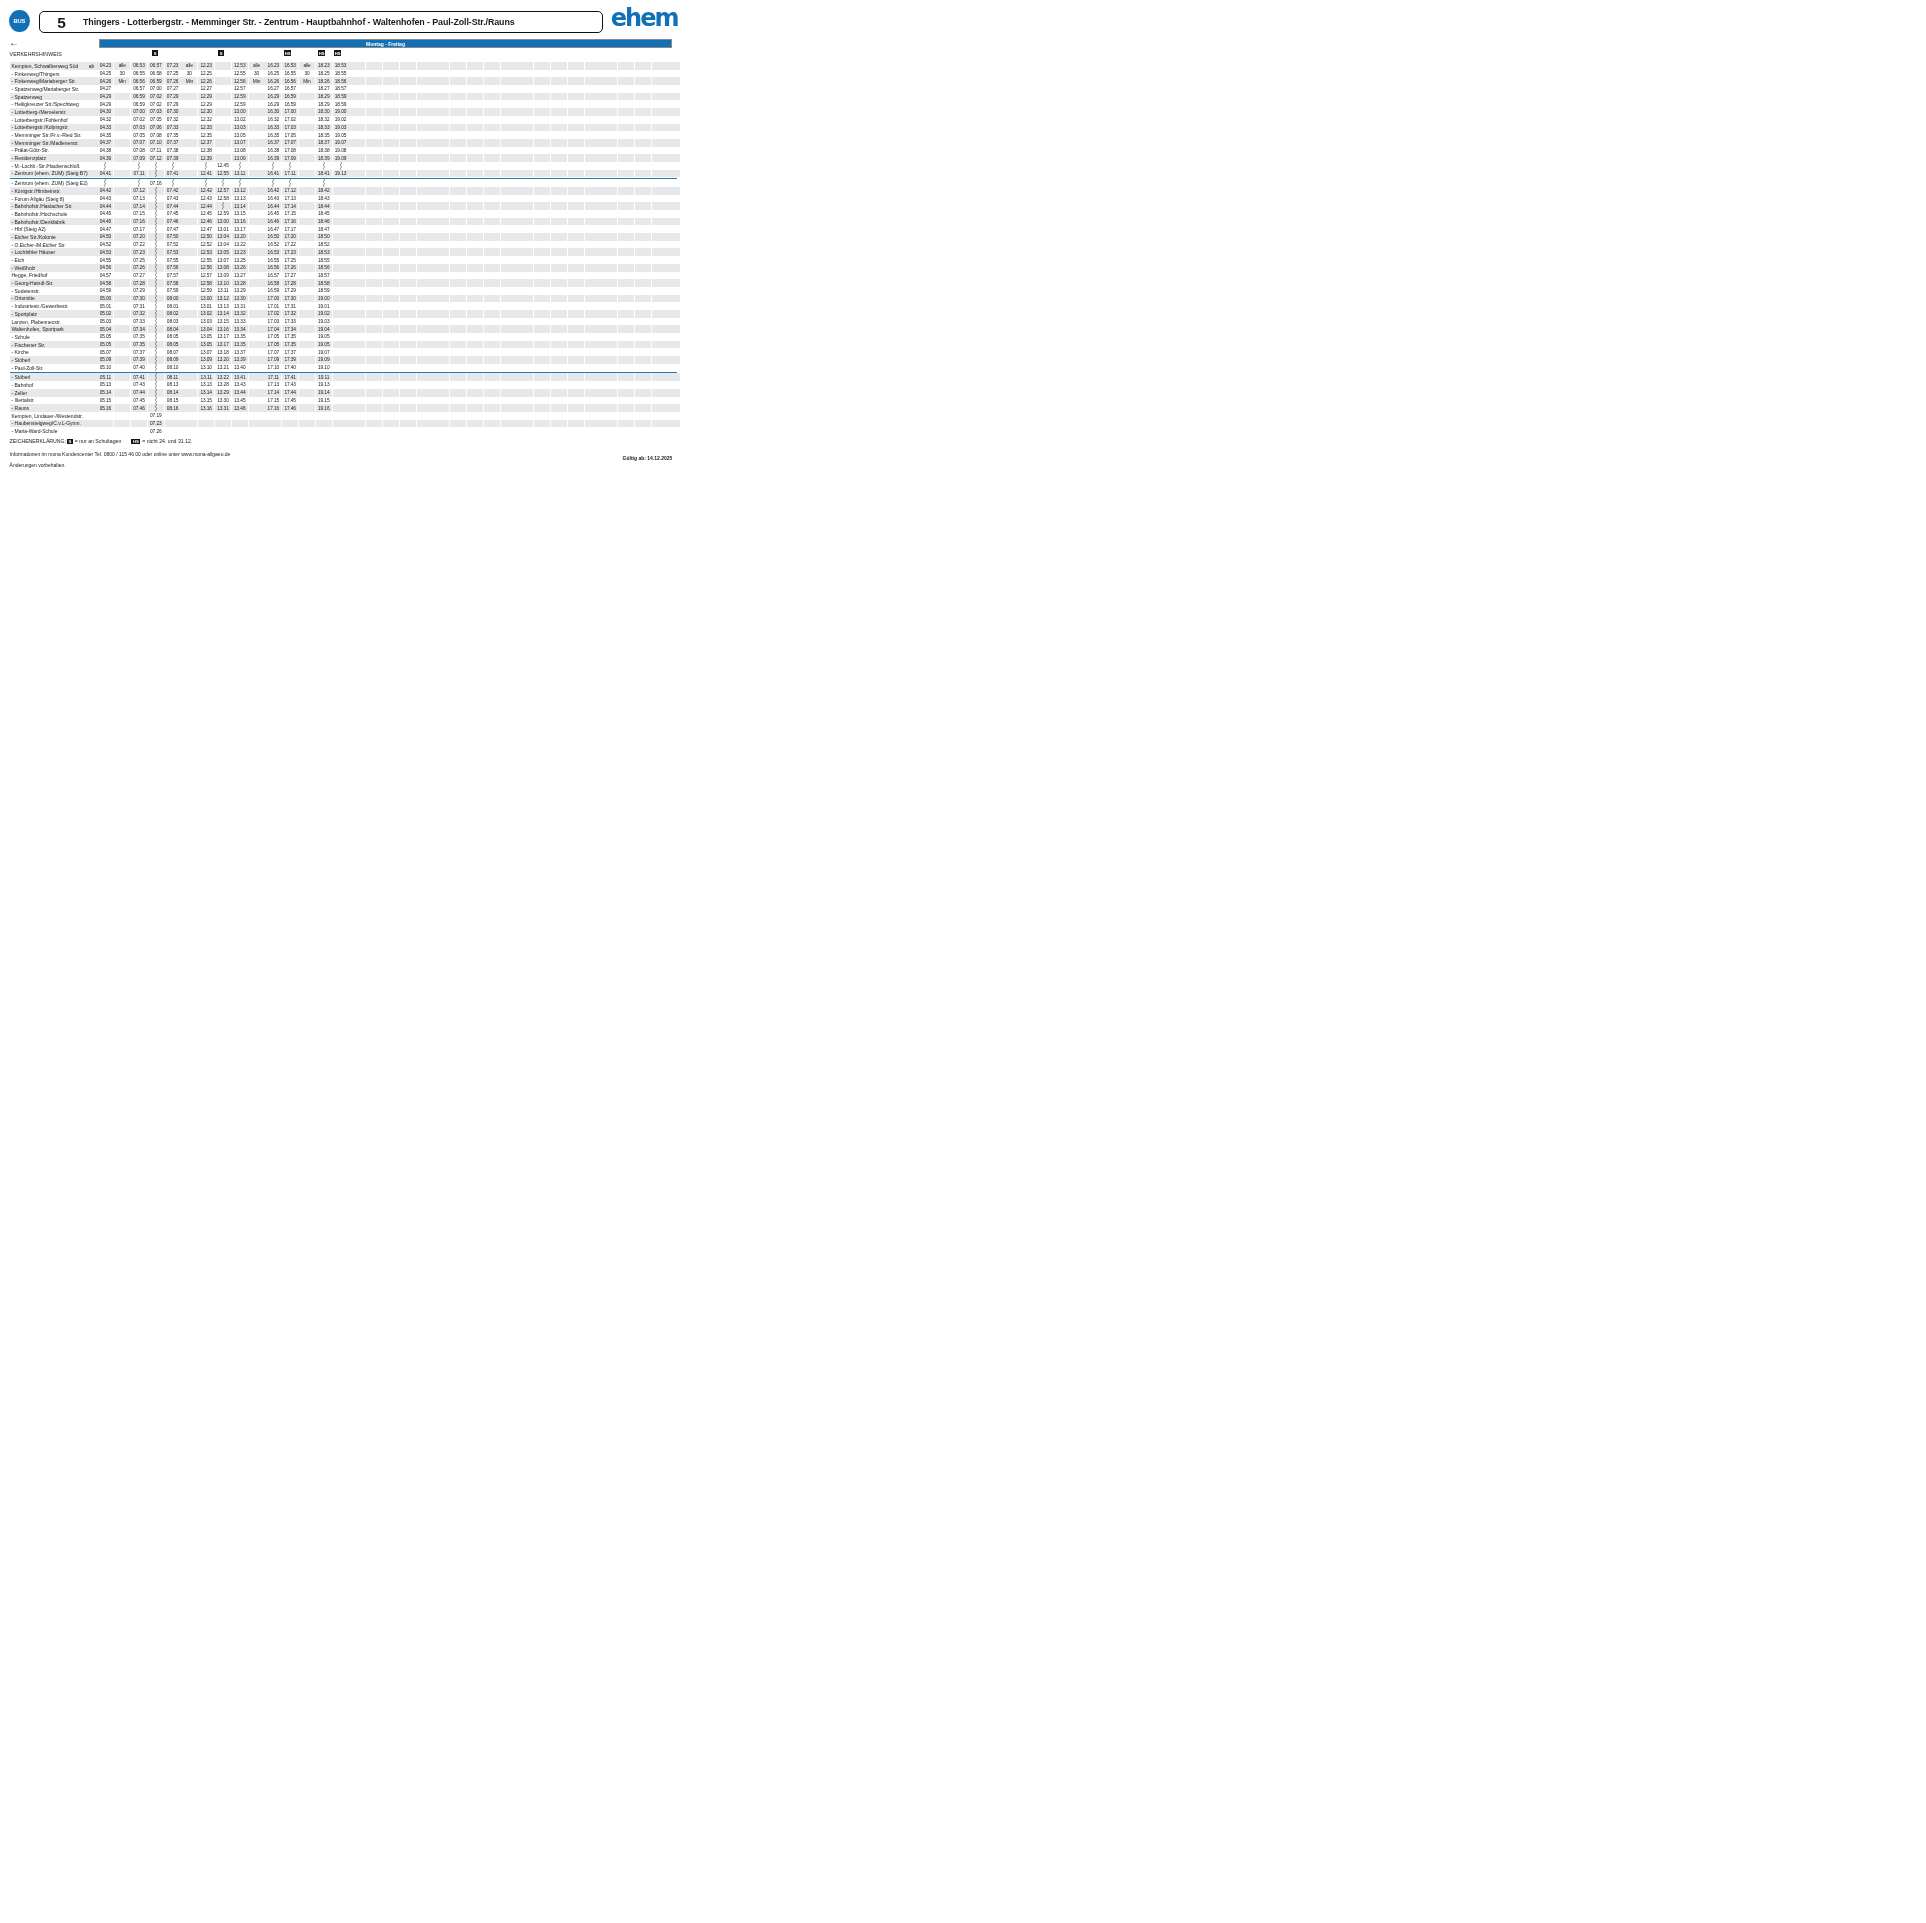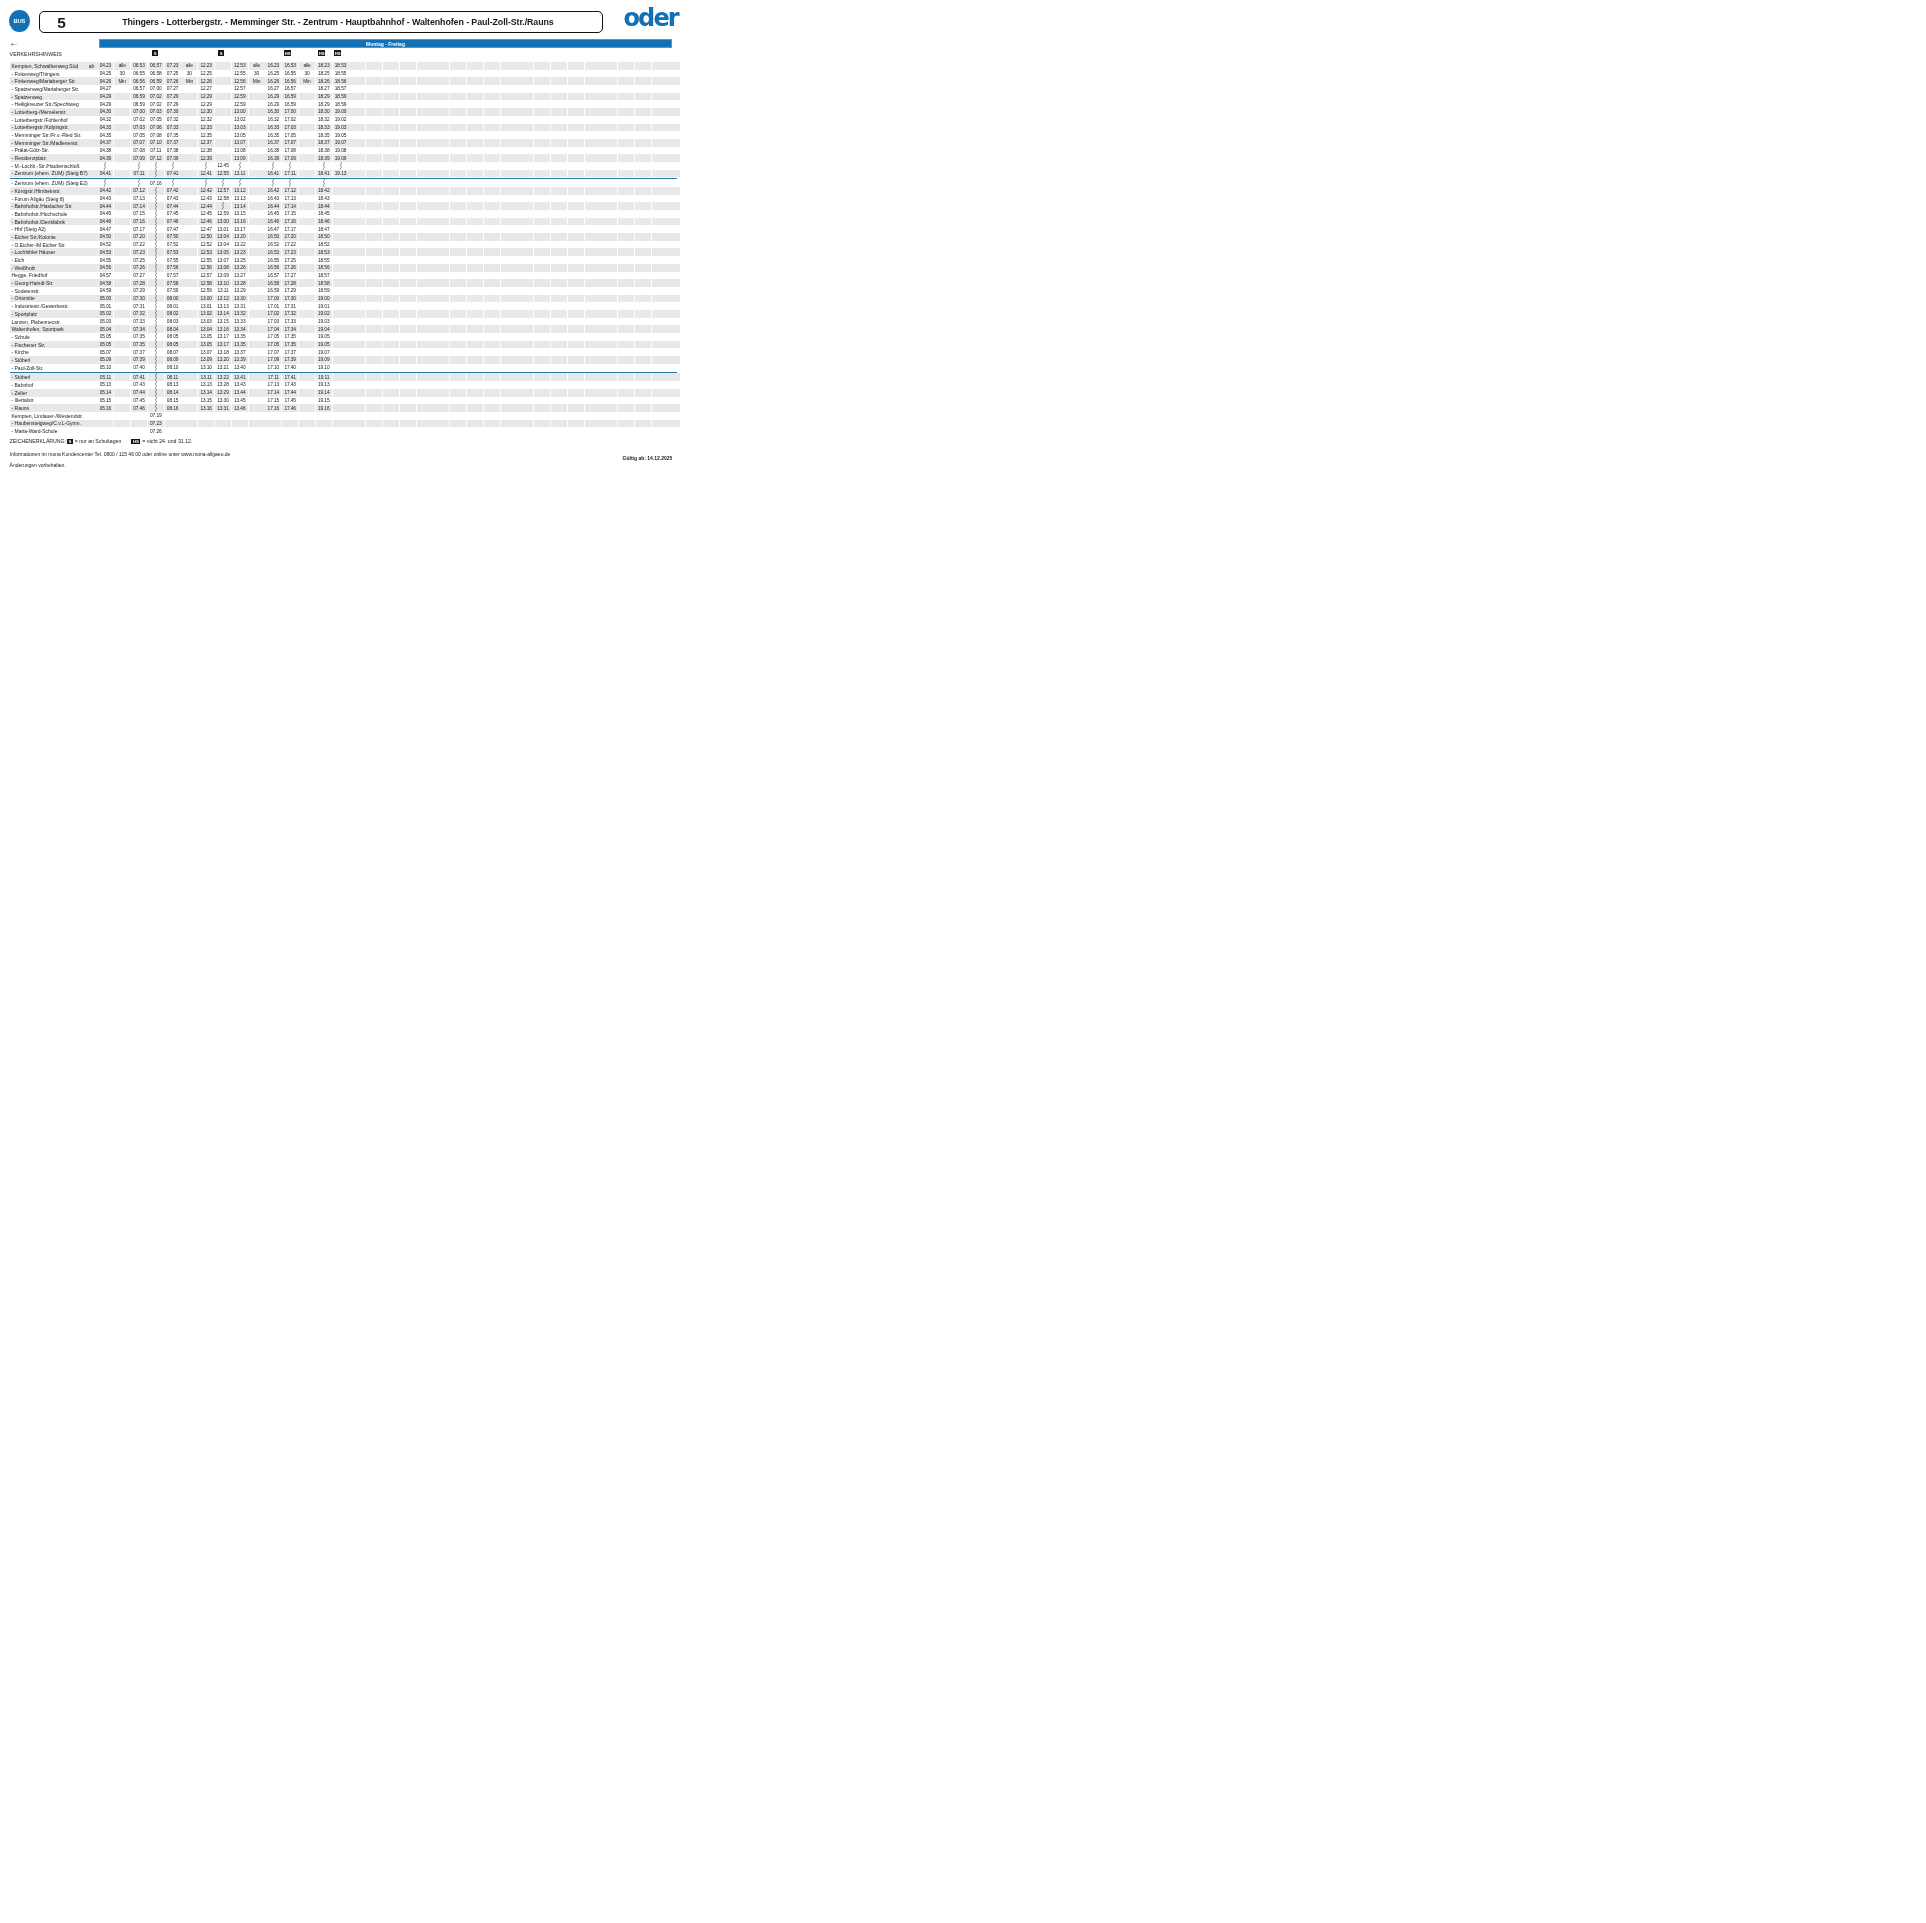--- a/index.html
+++ b/index.html
@@ -14,21 +14,21 @@
     background:#ffffff;color:var(--ink);
     font-family:"Liberation Sans",sans-serif;
   }
   
   .busmark{position:absolute;left:9.2px;top:10.4px;width:20.4px;height:22px;border-radius:50%;
     background:var(--blue);color:#fff;font-weight:bold;font-size:5.8px;
     display:flex;align-items:center;justify-content:center;letter-spacing:-0.2px;}
   .titlebox{position:absolute;left:39px;top:11.2px;width:564px;height:22.3px;box-sizing:border-box;
     border:1.3px solid #111;border-radius:5px;background:#fff;display:flex;align-items:center;}
   .line-no{width:43px;text-align:center;font-size:15.4px;font-weight:bold;line-height:1;}
-  .route-title{flex:1;text-align:center;font-size:8.9px;font-weight:bold;letter-spacing:-0.1px;
+  .route-title{flex:1;font-size:8.9px;font-weight:bold;letter-spacing:-0.1px;
     white-space:nowrap;overflow:hidden;padding-right:9.2px;}
   .mona{position:absolute;right:2.3px;top:6.2px;font-family:"DejaVu Sans",sans-serif;font-weight:bold;
     font-size:24px;line-height:1;color:var(--blue);letter-spacing:-1.9px;}
   .arrow{position:absolute;left:9.2px;top:38px;font-size:9.6px;font-weight:bold;line-height:1;}
   .dayband{position:absolute;left:99px;top:39px;width:573px;height:9.2px;box-sizing:border-box;
     background:var(--blue);border:0.8px solid #8a8a8a;color:#fff;font-weight:bold;font-size:5px;
     display:flex;align-items:center;justify-content:center;}
   .hint{position:absolute;left:9.6px;top:51px;font-size:5.2px;letter-spacing:0.1px;}
   .marker{position:absolute;top:50px;height:6.2px;min-width:6.2px;box-sizing:border-box;padding:0 0.8px;
     background:#151515;color:#fff;font-weight:bold;font-size:4.2px;
@@ -55,21 +55,21 @@
   .valid{position:absolute;right:7.7px;top:455px;font-size:5px;font-weight:bold;}
 </style>
 </head>
 <body>
 
 <div class="busmark">BUS</div>
 <div class="titlebox">
   <div class="line-no">5</div>
   <div class="route-title">Thingers - Lotterbergstr. - Memminger Str. - Zentrum - Hauptbahnhof - Waltenhofen - Paul-Zoll-Str./Rauns</div>
 </div>
-<div class="mona">oder</div>
+<div class="mona">ehem</div>
 <div class="arrow">←</div>
 <div class="dayband">
   <span>Montag - Freitag</span>
 </div>
 <div class="hint">VERKEHRSHINWEIS</div>
 
 <div id="markers">
     <span class="marker" style="left: 152px;">S</span>
     <span class="marker" style="left: 218px;">S</span>
     <span class="marker" style="left: 284px;">HS</span>

